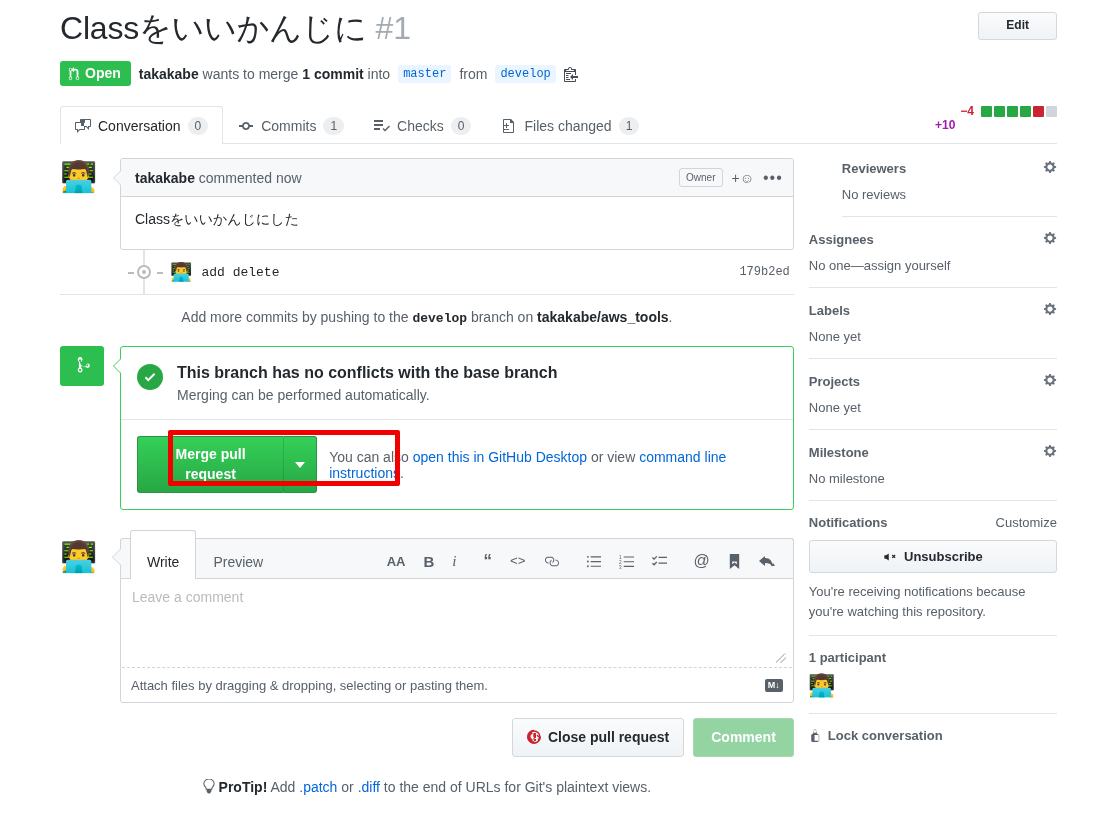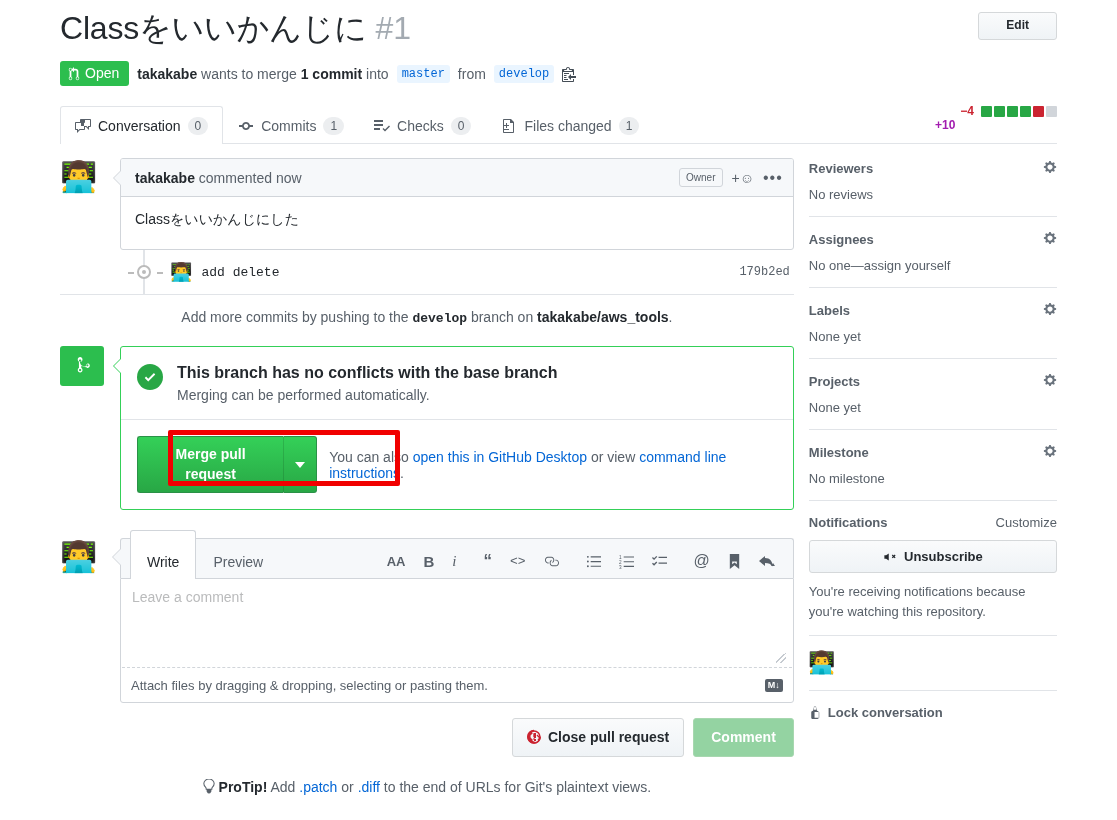--- a/index.html
+++ b/index.html
@@ -26,21 +26,21 @@
   .edit-btn {
     position: absolute; right: 0; top: 12px;
     border: 1px solid #d5d8da; border-radius: 3px;
     background: linear-gradient(#fafbfc,#eff3f6);
     color: #24292e; font-size: 12px; font-weight: bold;
     padding: 5px 27px; line-height: 1.3; cursor: pointer;
   }
   .pr-meta { display: flex; align-items: center; margin-top: 12px; gap: 8px; }
   .state-badge {
     background: #2cbe4e; color: #fff; border-radius: 3px;
-    font-size: 14px; font-weight: normal; padding: 5px 10px 5px 8px;
+    font-size: 14px; font-weight: bold; padding: 5px 10px 5px 8px;
     display: inline-flex; align-items: center; gap: 5px; line-height: 1.1;
   }
   .meta-text { color: #586069; font-size: 14px; }
   .meta-text b { color: #24292e; font-weight: bold; }
   .branch-chip {
     background: #eaf5ff; color: #0366d6; border-radius: 3px;
     font-family: "Liberation Mono", monospace; font-size: 12px;
     padding: 2px 5px; white-space: nowrap;
   }
   .copy-icon { color: #444d56; display:inline-flex; vertical-align: middle; }
@@ -272,21 +272,21 @@
     cursor: default; line-height: 1.3;
   }
   .protip {
     text-align: center; color: #586069; font-size: 14px;
     margin-top: 22px; padding-bottom: 10px;
   }
   .protip b { color: #24292e; }
 
   
   .side-sec { border-bottom: 1px solid #e1e4e8; padding: 0 0 14px 0; margin-bottom: 14px; }
-  .side-sec:first-child { padding-top: 2px; }
+  .side-sec:first-child { padding-top: 2px; margin-left: 33px; }
   .side-head {
     display: flex; align-items: center; font-size: 13px; font-weight: bold;
     color: #586069; margin-bottom: 10px;
   }
   .side-head .gear { margin-left: auto; color: #6a737d; cursor: pointer; }
   .side-link-right { margin-left: auto; font-size: 13px; color: #586069; font-weight: normal; cursor: pointer;}
   .side-empty { font-size: 13px; color: #586069; }
   .unsub-btn {
     width: 100%; border: 1px solid #d5d8da; border-radius: 3px;
     background: linear-gradient(#fafbfc,#eff3f6); color: #24292e;
@@ -634,20 +634,21 @@
             <path d="M6 4L3 6H1v4h2l3 2V4z"></path>
             <path d="M9.5 6.2l1-1 3.3 3.3-1 1z"></path>
             <path d="M12.8 5.2l1 1-3.3 3.3-1-1z"></path>
           </svg>
           <span>Unsubscribe</span>
         </button>
         <div class="notif-note">You're receiving notifications because you're watching this repository.</div>
       </div>
 
       <div class="side-sec">
+        <div class="participants">1 participant</div>
         <div class="part-avatars">👨‍💻</div>
       </div>
 
       <div class="side-sec no-border">
         <div class="lock-row">
           <svg width="12" height="15" viewBox="0 0 12 16" fill="currentColor">
             <path d="M4 4v2h-.25A1.75 1.75 0 0 0 2 7.75v5.5c0 .966.784 1.75 1.75 1.75h4.5A1.75 1.75 0 0 0 10 13.25v-5.5A1.75 1.75 0 0 0 8.25 6H8V4a2 2 0 1 0-4 0zm6.5 3.75v5.5a.25.25 0 0 1-.25.25h-4.5a.25.25 0 0 1-.25-.25v-5.5a.25.25 0 0 1 .25-.25h4.5a.25.25 0 0 1 .25.25zM6 1.5A1.5 1.5 0 0 1 7.5 3v2h-3V3A1.5 1.5 0 0 1 6 1.5z"></path>
           </svg>
           <span>Lock conversation</span>
         </div>

